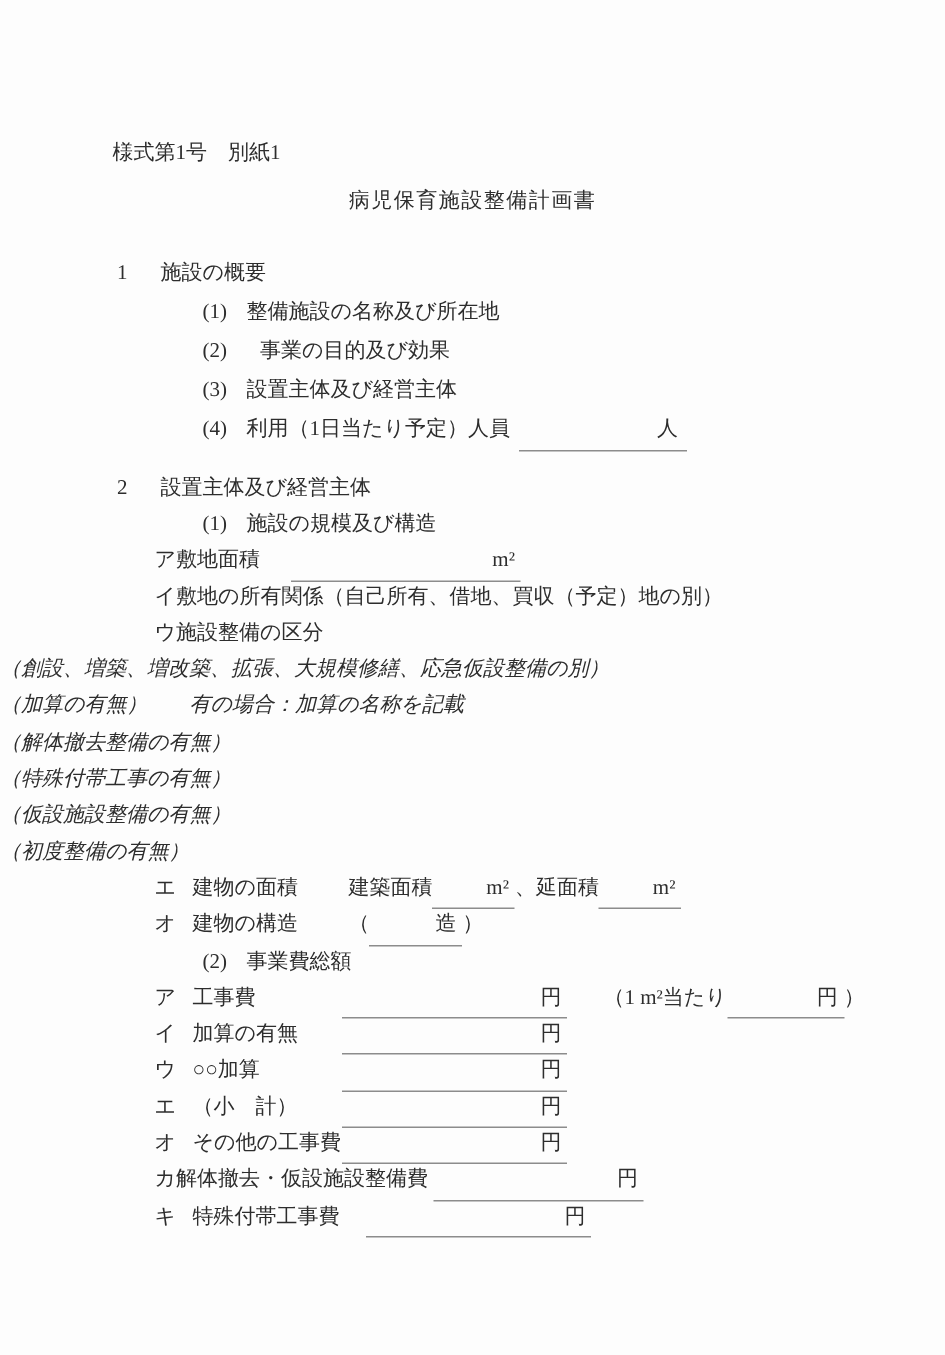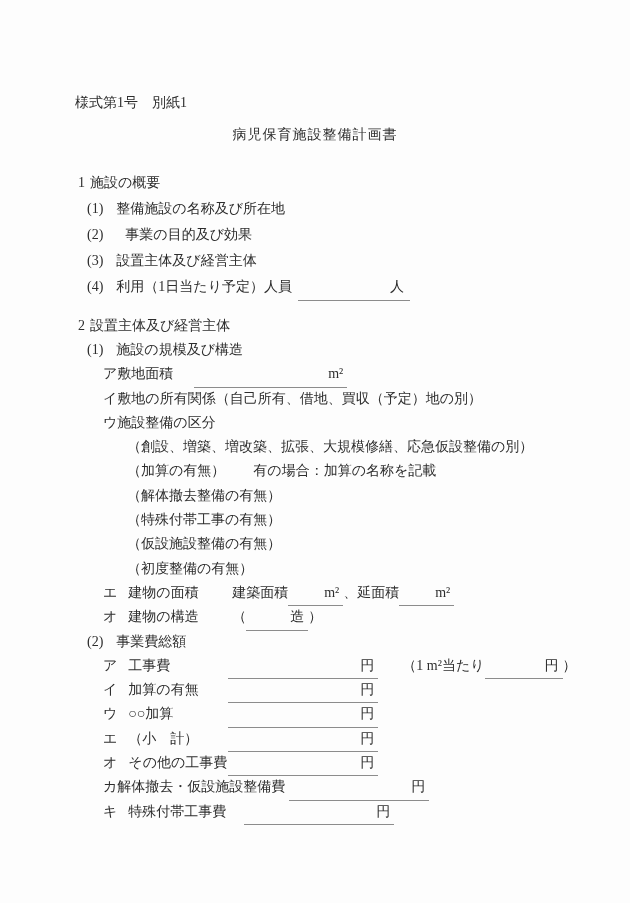--- a/index.html
+++ b/index.html
@@ -16,31 +16,31 @@
   }
   .row{white-space:nowrap;}
   .r26{height:26px;line-height:26px;}
   .r25{height:25px;line-height:25px;}
   .r24{height:24.3px;line-height:24.3px;}
 
   .form-label{padding-left:75px;}
   .title-row{text-align:center;margin-top:6px;letter-spacing:1px;}
 
   .h-row{padding-left:78px;}
-  .h-text{margin-left:5px;}
+  .h-text{margin-left:22px;}
 
-  .item-row{padding-left:87px;}
+  .item-row{padding-left:87px;margin-left:48px;}
   .i-text{margin-left:13px;}
   .i-text.extra{margin-left:22px;}
 
   .kana-row{padding-left:103px;}
   .k-label{}
   .k-label-wide{display:inline-block;margin-left:11px;width:87px;}
 
-  .note-row{padding-left:127px;}
+  .note-row{font-style:italic;}
 
   .cost-label{display:inline-block;margin-left:11px;width:100px;}
 
   .ufield{
     display:inline-block;
     box-sizing:border-box;
     border-bottom:1px solid #8c8c8c;
     text-align:right;
     padding-right:4px;
   }

